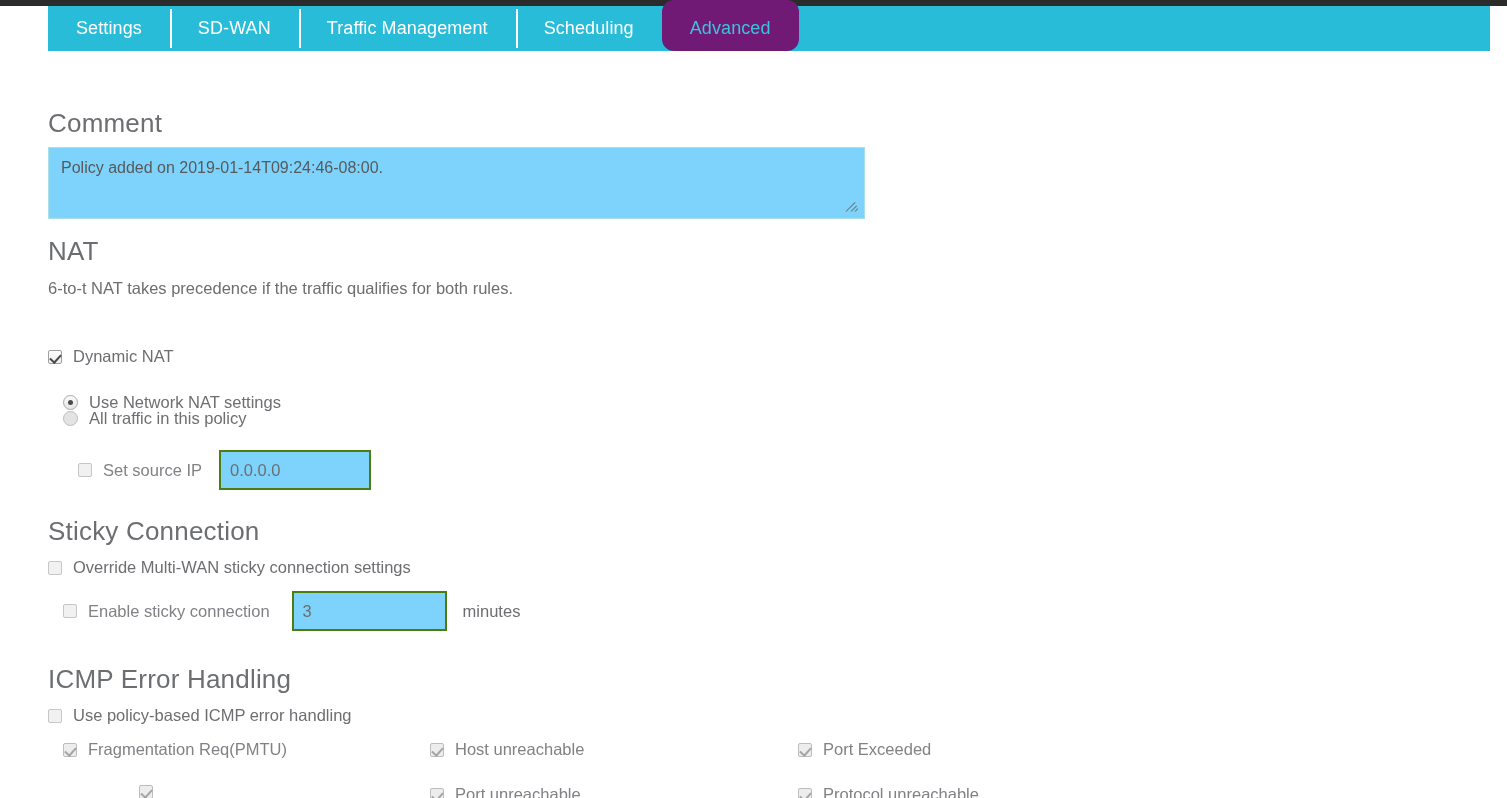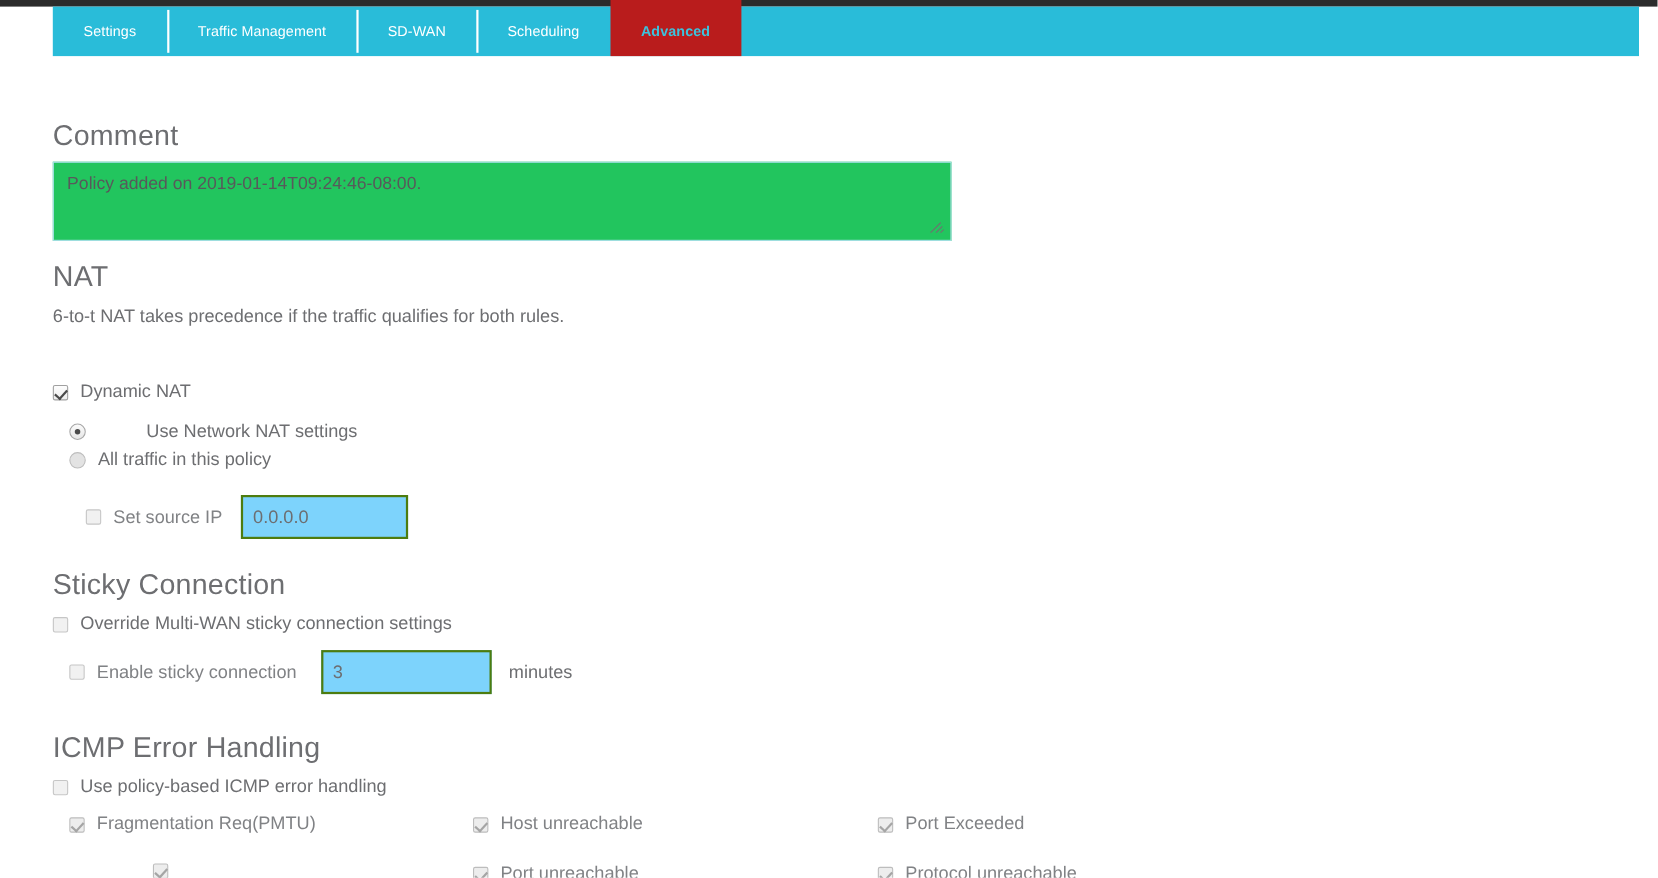--- a/index.html
+++ b/index.html
@@ -36,43 +36,43 @@
     background: #29bcd9;
     display: flex;
     align-items: stretch;
   }
   .tab {
     position: relative;
     display: flex;
     align-items: center;
     justify-content: center;
     padding: 0 28px;
-    font-size: 13px;
+    font-size: 18px;
     color: #ffffff;
     letter-spacing: .1px;
     white-space: nowrap;
     cursor: pointer;
     user-select: none;
+    border-radius: 12px;
   }
   .tab + .tab::before {
     content: "";
     position: absolute;
     left: 0;
     top: 3px;
     bottom: 3px;
     width: 2px;
     background: #ffffff;
   }
   .tab.active {
-    background: #b91c1c;
+    background: #701a75;
     color: #3cc3de;
     margin-top: -6px;
     padding-top: 6px;
     z-index: 3;
-    font-weight: bold;
   }
   .tab.active::before { display: none; }
 
   
   .content {
     position: absolute;
     top: 51px;
     left: 0;
     width: 1507px;
     height: 740px;
@@ -100,21 +100,21 @@
     left: 48px;
     top: 21px;
   }
   .comment-box {
     position: absolute;
     left: 48px;
     top: 60px;
     width: 817px;
     height: 72px;
     border: 1px solid #a9e0ea;
-    background: #22c55e;
+    background: #7dd3fc;
     font-family: "Liberation Sans", sans-serif;
     font-size: 16px;
     color: #58595b;
     padding: 10px 12px;
     resize: none;
     outline: none;
     line-height: 1.25;
   }
   .resize-grip {
     position: absolute;
@@ -226,24 +226,24 @@
 </head>
 <body>
 
 <div class="top-strip"></div>
 
 <div class="tabbar">
   <div class="tab">
     <span>Settings</span>
   </div>
   <div class="tab">
+    <span>SD-WAN</span>
+  </div>
+  <div class="tab">
     <span>Traffic Management</span>
-  </div>
-  <div class="tab">
-    <span>SD-WAN</span>
   </div>
   <div class="tab">
     <span>Scheduling</span>
   </div>
   <div class="tab active">
     <span>Advanced</span>
   </div>
 </div>
 
 <div class="content">
@@ -258,21 +258,21 @@
 
   <h2 class="section nat-head">NAT</h2>
   <p class="hint nat-hint">6-to-t NAT takes precedence if the traffic qualifies for both rules.</p>
 
 
   <div class="row" style="left:48px; top:260px;">
     <span class="cb checked"></span>
     <span class="opt-label gap-lbl">Dynamic NAT</span>
   </div>
 
-  <div class="row" style="left:63px; top:296px;gap:44px;">
+  <div class="row" style="left:63px; top:306px;">
     <span class="rb selected"></span>
     <span class="opt-label gap-lbl">Use Network NAT settings</span>
   </div>
 
   <div class="row" style="left:63px; top:322px;">
     <span class="rb off"></span>
     <span class="opt-label gap-lbl">All traffic in this policy</span>
   </div>
 
   <div class="row" style="left:78px; top:363px;">

